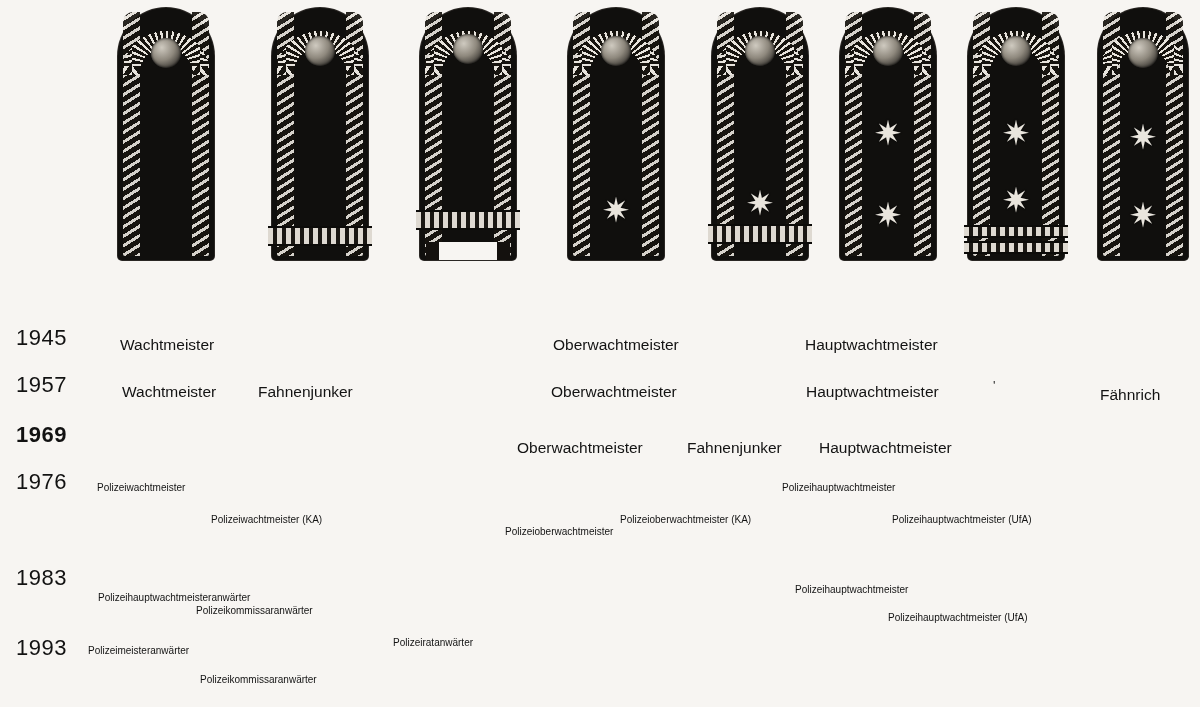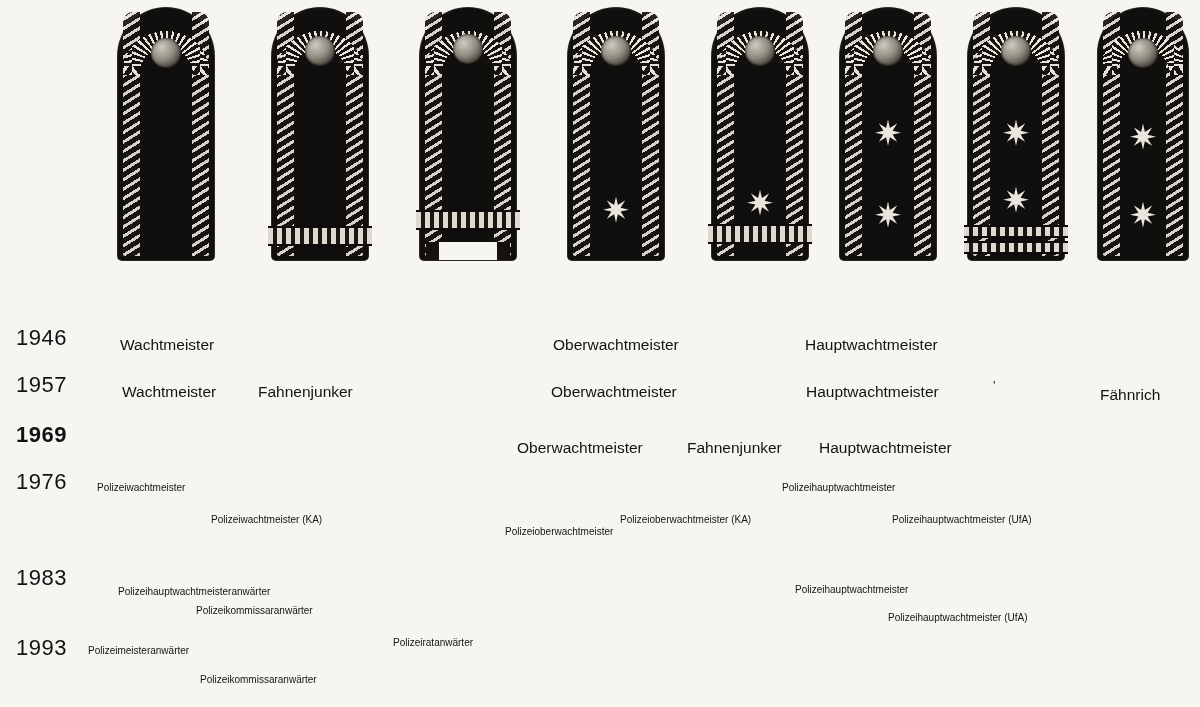--- a/index.html
+++ b/index.html
@@ -239,21 +239,21 @@
         <div class="pip" style="top:30px;"></div>
         <div class="star" style="top:112px;">✷</div>
         <div class="star" style="top:190px;">✷</div>
       </div>
     </div>
 
   </div>
 
   <div id="legend">
 
-    <div class="year" style="left:16px; top:25px;">1946</div>
+    <div class="year" style="left:16px; top:25px;">1945</div>
     <div class="year" style="left:16px; top:72px;text-align:center;">1957</div>
     <div class="year" style="left:16px; top:122px;font-weight:bold;">1969</div>
     <div class="year" style="left:16px; top:169px;">1976</div>
     <div class="year" style="left:16px; top:265px;">1983</div>
     <div class="year" style="left:16px; top:335px;">1993</div>
 
     <div class="lbl" style="left:120px; top:36px;">Wachtmeister</div>
     <div class="lbl" style="left:553px; top:36px;">Oberwachtmeister</div>
     <div class="lbl" style="left:805px; top:36px;">Hauptwachtmeister</div>
 
@@ -268,21 +268,21 @@
     <div class="lbl" style="left:687px; top:139px;">Fahnenjunker</div>
     <div class="lbl" style="left:819px; top:139px;">Hauptwachtmeister</div>
 
     <div class="lbl sm" style="left:97px; top:182px;">Polizeiwachtmeister</div>
     <div class="lbl sm" style="left:505px; top:182px;margin-top:44px;">Polizeioberwachtmeister</div>
     <div class="lbl sm" style="left:782px; top:182px;">Polizeihauptwachtmeister</div>
     <div class="lbl sm" style="left:211px; top:214px;text-align:right;">Polizeiwachtmeister (KA)</div>
     <div class="lbl sm" style="left:620px; top:214px;">Polizeioberwachtmeister (KA)</div>
     <div class="lbl sm" style="left:892px; top:214px;">Polizeihauptwachtmeister (UfA)</div>
 
-    <div class="lbl sm" style="left:98px; top:286px;margin-left:20px;">Polizeihauptwachtmeisteranwärter</div>
+    <div class="lbl sm" style="left:98px; top:292px;">Polizeihauptwachtmeisteranwärter</div>
     <div class="lbl sm" style="left:795px; top:284px;">Polizeihauptwachtmeister</div>
     <div class="lbl sm" style="left:196px; top:305px;">Polizeikommissaranwärter</div>
     <div class="lbl sm" style="left:888px; top:312px;">Polizeihauptwachtmeister (UfA)</div>
 
     <div class="lbl sm" style="left:88px; top:345px;">Polizeimeisteranwärter</div>
     <div class="lbl sm" style="left:393px; top:337px;">Polizeiratanwärter</div>
     <div class="lbl sm" style="left:200px; top:374px;">Polizeikommissaranwärter</div>
 
   </div>
 </div>

